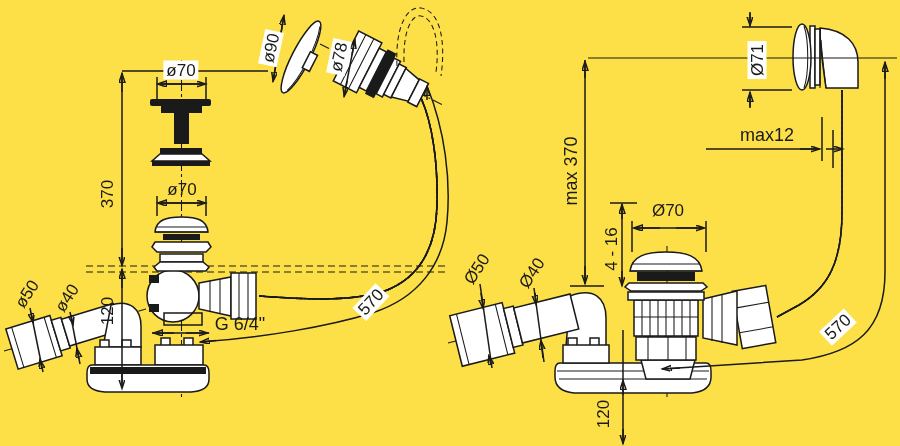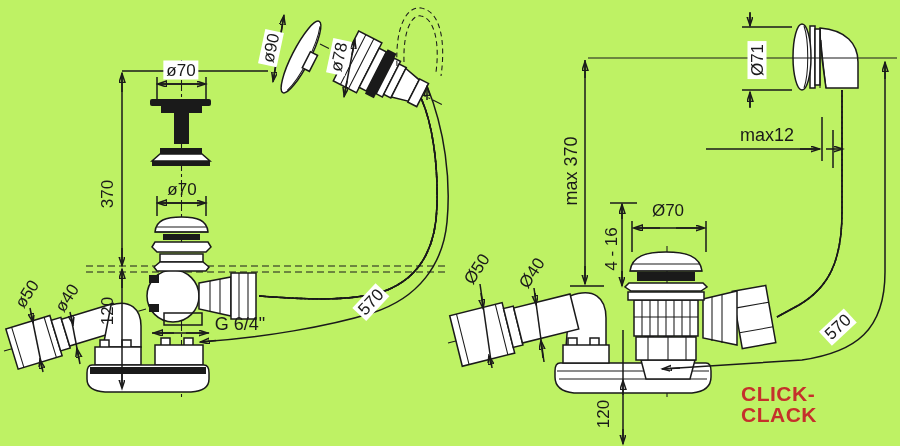--- a/index.html
+++ b/index.html
@@ -1,16 +1,16 @@
 <!DOCTYPE html>
 <html><head>
 <meta charset="utf-8">
 <style>
   html,body{margin:0;padding:0;background:#fff;}
-  .stage{position:relative;width:900px;height:446px;background:#bef264;overflow:hidden;
+  .stage{position:relative;width:900px;height:446px;background:#fde047;overflow:hidden;
          font-family:"Liberation Sans",sans-serif;}
   svg{position:absolute;left:0;top:0;}
   svg *{stroke:#1a1a1a;fill:none;stroke-width:1.5;stroke-linecap:butt;}
   svg .fw{fill:#ffffff;}
   svg .fd{fill:#1a1a1a;stroke:none;}
   svg .thin{stroke-width:1.05;}
   svg .dim{stroke-width:1.05;}
   .lbl{position:absolute;font-size:17px;color:#1a1a1a;white-space:nowrap;line-height:1;
        transform:translate(-50%,-50%) rotate(var(--r,0deg));}
   .lbl.bg{background:#ffffff;padding:1px 3px;}
@@ -264,15 +264,14 @@
 
 <div class="lbl bg" style="left:757px;top:60px;--r:-90deg;">Ø71</div>
 <div class="lbl big" style="left:759px;top:135px;margin-left:8px;">max12</div>
 <div class="lbl big" style="left:571px;top:171px;--r:-90deg;">max 370</div>
 <div class="lbl" style="left:668px;top:210px;">Ø70</div>
 <div class="lbl" style="left:611px;top:249px;--r:-90deg;">4 - 16</div>
 <div class="lbl" style="left:477px;top:269px;--r:-57deg;">Ø50</div>
 <div class="lbl" style="left:532px;top:273px;--r:-57deg;">Ø40</div>
 <div class="lbl bg" style="left:838px;top:327px;--r:-43deg;">570</div>
 <div class="lbl" style="left:603px;top:414px;--r:-90deg;">120</div>
-<div class="brand" style="left: 794px; top: 404px; color: rgb(197, 48, 43);">CLICK-CLACK</div>
 
 </div>
 
 </body></html>

